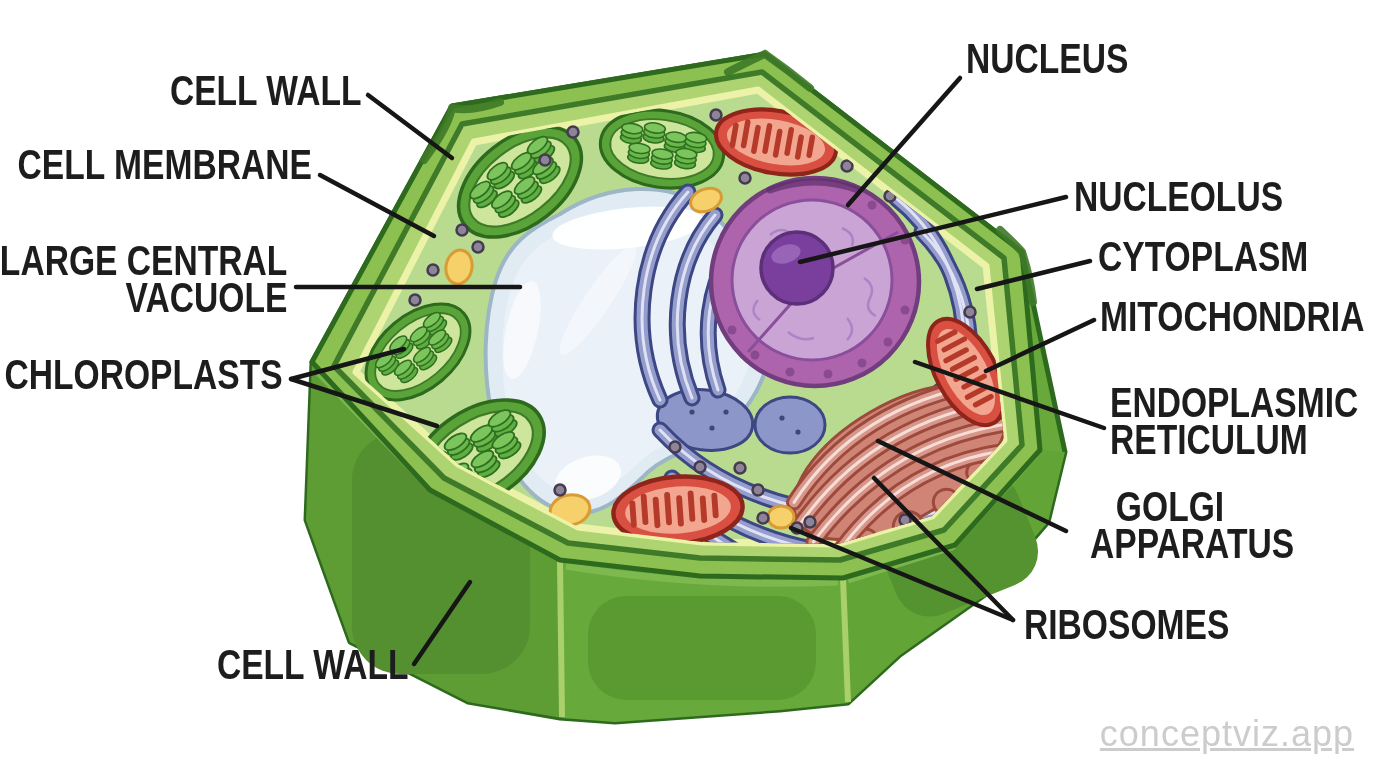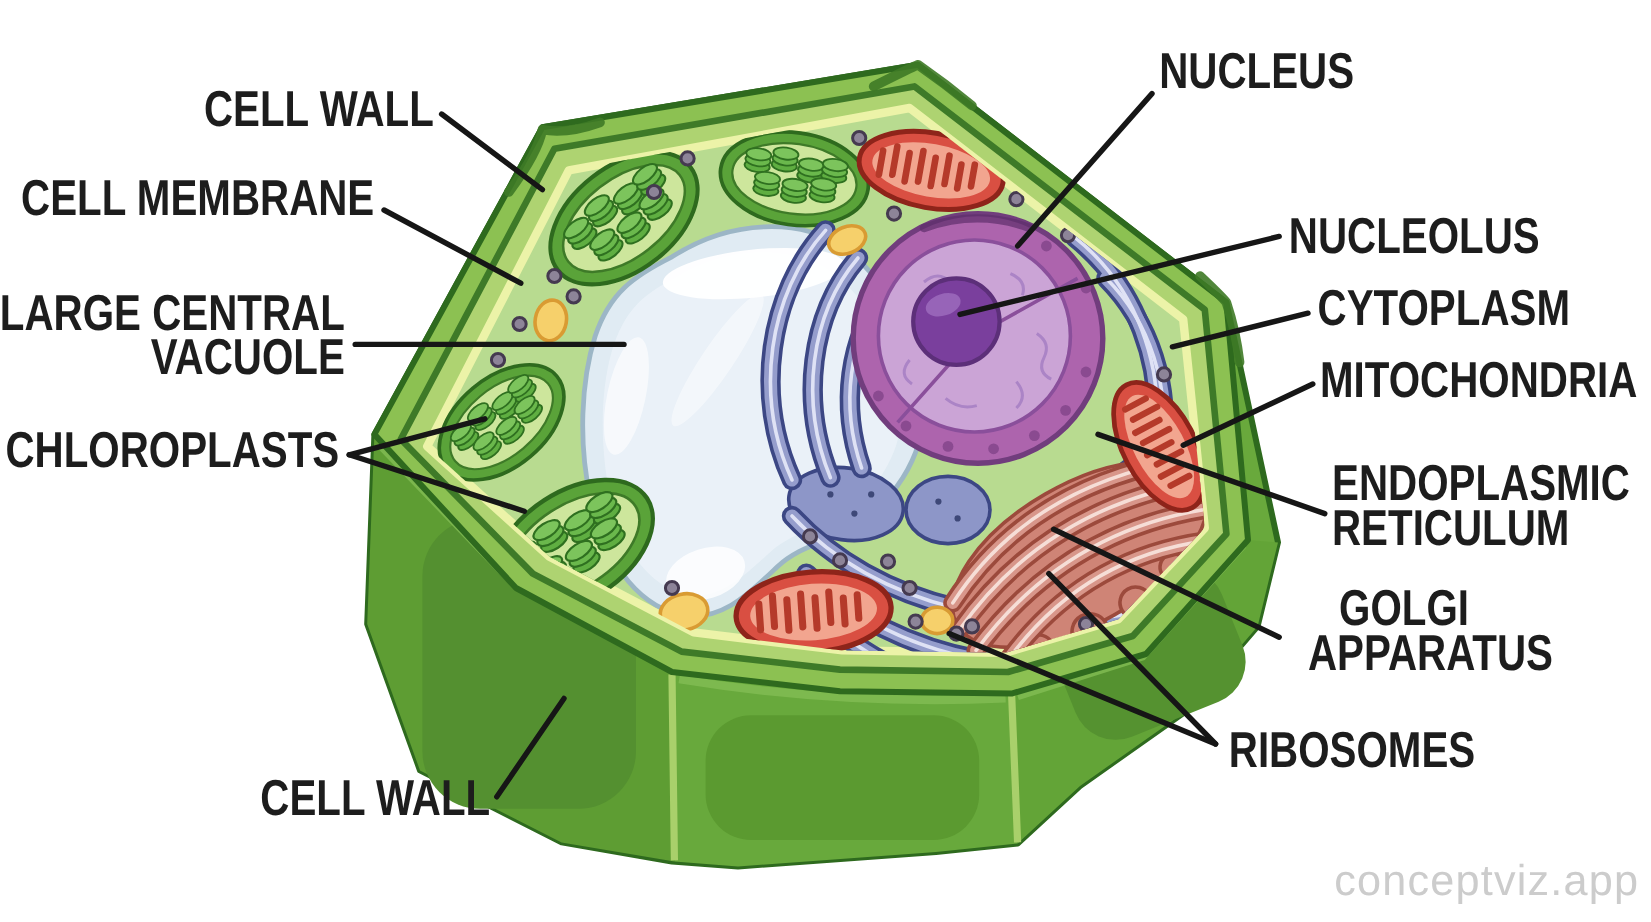--- a/index.html
+++ b/index.html
@@ -16,25 +16,26 @@
     color:var(--label-text,#1d1d1d);
     letter-spacing:0px;
     white-space:nowrap;
     transform:scaleX(.80);
   }
   .lbl.right{text-align:right;transform-origin:right top;}
   .lbl.left{text-align:left;transform-origin:left top;}
   .lbl.center{text-align:center;transform-origin:center top;white-space:normal;}
   .leader{stroke:var(--leader-line,#161616);stroke-width:4.5;stroke-linecap:round;fill:none;}
   .watermark{
-    position:absolute;right:10px;top:714px;
+    position:absolute;right:22px;top:714px;
     font:400 36px/40px "Liberation Sans",sans-serif;
     color:var(--watermark,#cccccc);
     letter-spacing:1px;
     text-shadow:1px 1px 0 #ffffff;
+    text-decoration:underline;
   }
   
   .wall-band{fill:var(--wall-band,#8cc152);stroke:var(--wall-outline,#2e6a1e);}
   .wall-inner{fill:var(--wall-inner-band,#aed371);stroke:var(--wall-dark-line,#3e7a28);}
   .cyto{fill:var(--cytoplasm,#b8db90);stroke:var(--membrane-line,#ecf3a8);}
   .vac{fill:var(--vacuole-fill,#e0ebf3);stroke:var(--vacuole-outline,#9cb6c6);}
   .nuc-env{fill:var(--nucleus-envelope,#ad64ad);}
   .nuc-plasm{fill:var(--nucleoplasm,#cba4d6);}
   .nucleolus{fill:var(--nucleolus,#7a3f9d);}
   .er-band{stroke:var(--er-outline,#3c4784);}

